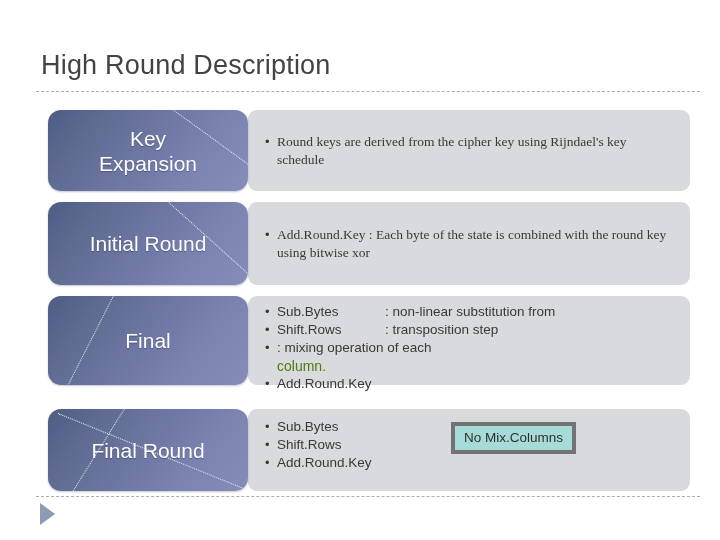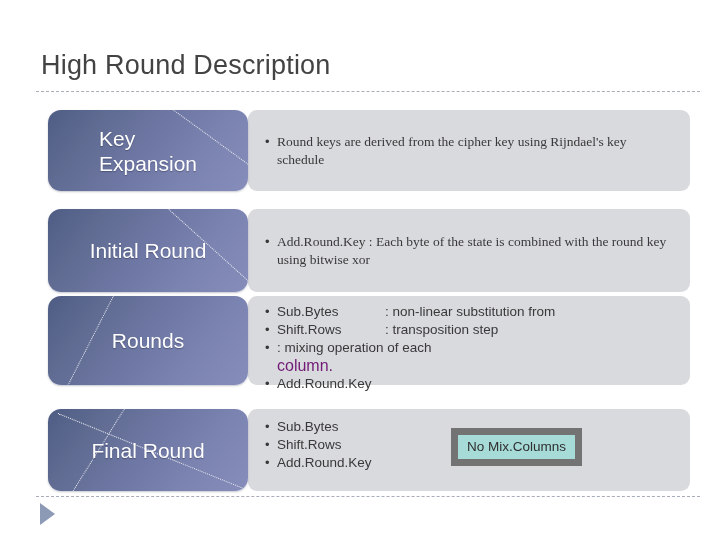--- a/index.html
+++ b/index.html
@@ -39,21 +39,21 @@
   #rule-top    { top: 91px; }
   #rule-bottom { top: 496px; }
 
   
   .row {
     position: absolute;
     left: 0;
     width: 720px;
   }
   #row-0 { top: 110px; height: 81px; }
-  #row-1 { top: 202px; height: 83px; margin-top: 7px; }
+  #row-1 { top: 202px; height: 83px; }
   #row-2 { top: 296px; height: 89px; }
   #row-3 { top: 409px; height: 82px; }
 
   
   .panel {
     position: absolute;
     left: 248px;
     width: 442px;
     top: 0;
     bottom: 0;
@@ -77,21 +77,21 @@
     display: flex;
     align-items: center;
     justify-content: center;
   }
   .label-box .label-text {
     position: relative;
     z-index: 3;
     color: #ffffff;
     font-size: 21px;
     line-height: 25px;
-    text-align: left;
+    text-align: center;
     white-space: pre-line;
     text-shadow: 0 1px 1px rgba(40,45,70,0.45);
   }
   
   .diag {
     position: absolute;
     z-index: 2;
     height: 0;
     border-top: 1px dotted rgba(255,255,255,0.85);
     transform-origin: 0 0;
@@ -131,34 +131,34 @@
     white-space: nowrap;
   }
   .bullet .desc {
     white-space: normal;
   }
   
   .bullet.cols .term { width: 108px; }
   
   .bullet.flow .desc { max-width: 400px; font-family: Liberation Serif, serif; }
   .cont-line {
-    font-size: 16px;
+    font-size: 14px;
     line-height: 18px;
-    color: #701a75;
+    color: #4d7c0f;
     padding-left: 12px;
   }
 
   
   .callout {
     position: absolute;
     left: 451px;
-    top: 19px;
+    top: 13px;
     padding: 3px 9px 4px 9px;
     background: #a7dbd8;
-    border: 7px solid #737373;
+    border: 4px solid #737373;
     color: #2f2f2f;
     font-size: 13.5px;
     line-height: 17px;
     white-space: nowrap;
   }
 
   
   #play-triangle {
     position: absolute;
     left: 40px;
@@ -203,21 +203,21 @@
       <span class="dot">•</span>
       <span class="desc">Add.Round.Key  : Each byte of the state is combined with the round key using bitwise xor</span>
     </div>
   </div>
 </div>
 
 <div class="row" id="row-2">
   <div class="panel"></div>
   <div class="label-box">
     <span class="diag" style="left:18px; top:92px; width:112px; transform:rotate(-63deg);"></span>
-    <span class="label-text">Rounds</span>
+    <span class="label-text">Final</span>
   </div>
   <div class="bullets">
     <div class="bullet cols">
       <span class="dot">•</span>
       <span class="term">Sub.Bytes</span>
       <span class="desc">: non-linear substitution from</span>
     </div>
     <div class="bullet cols">
       <span class="dot">•</span>
       <span class="term">Shift.Rows</span>

